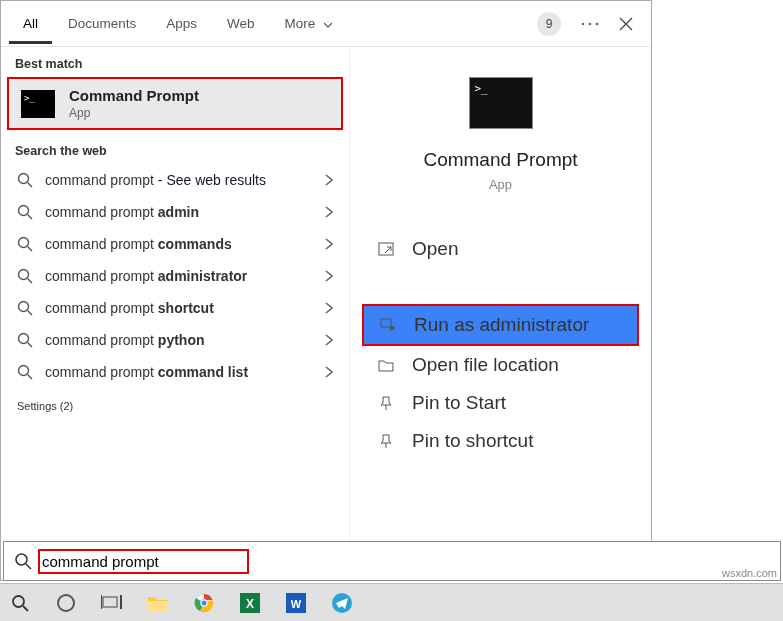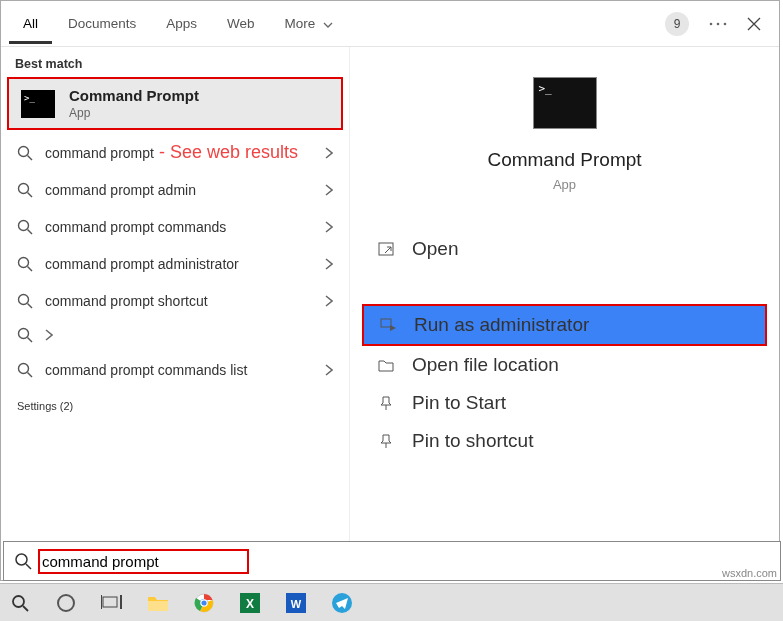--- a/index.html
+++ b/index.html
@@ -1,17 +1,17 @@
 <!DOCTYPE html>
 <html><head>
 <meta charset="utf-8">
 <style>
 * { margin: 0; padding: 0; box-sizing: border-box; font-family: "Segoe UI", Arial, sans-serif; }
 body { width: 783px; height: 621px; background: #fff; overflow: hidden; position: relative; font-size: 13px; }
-.window { border: 1px solid #aaa; width: 780px; height: 581px; background: #fff; display: flex; flex-direction: column; }
+.window { border: 1px solid #aaa; width: 652px; height: 581px; background: #fff; display: flex; flex-direction: column; }
 .topbar { display: flex; align-items: center; height: 46px; border-bottom: 1px solid #e4e4e4; padding: 0 8px; }
 .tabs { display: flex; gap: 2px; }
 .tab { padding: 12px 14px 10px; font-size: 13.5px; color: #555; cursor: pointer; border-bottom: 3px solid transparent; }
 .tab.active { color: #000; border-bottom: 3px solid #333; }
 .tab.more svg { margin-left: 4px; }
 .topbar-spacer { flex: 1; }
 .top-actions { display: flex; align-items: center; gap: 20px; padding-right: 10px; }
 .count-badge { width: 24px; height: 24px; border-radius: 50%; background: #e6e6e6; color: #444; display: flex; align-items: center; justify-content: center; font-size: 12px; }
 .more-icon, .close-icon { color: #555; cursor: pointer; }
 .content { flex: 1; display: flex; overflow: hidden; }
@@ -19,22 +19,22 @@
 .section-header { font-size: 12.5px; font-weight: 600; color: #333; padding: 10px 14px 6px; }
 .best-match { display: flex; align-items: center; padding: 8px 12px; gap: 14px; background: #e9e9e9; border: 2px solid #e00000; margin: 0 6px 4px 6px; }
 .cmd-icon { width: 34px; height: 28px; background: #000; position: relative; }
 .cmd-icon::before { content: ">_"; color: #fff; font-size: 9px; position: absolute; top: 3px; left: 3px; font-family: monospace; }
 .bm-text .title { font-size: 15px; font-weight: 600; color: #222; }
 .bm-text .sub { font-size: 12px; color: #666; margin-top: 2px; }
 .search-list { display: flex; flex-direction: column; }
 .search-item { display: flex; align-items: center; padding: 8px 16px 8px 16px; gap: 12px; cursor: pointer; }
 .mag { flex: 0 0 auto; }
 .search-label { flex: 1; font-size: 14px; color: #333; }
-.search-label b { font-weight: 400; }
-.search-label .hint { color: #ef4444; font-size: 18px; }
+.search-label b { font-weight: 700; }
+.search-label .hint { color: #0f172a; font-size: 14px; }
 .chev { color: #666; }
 .settings-link { padding: 12px 16px; font-size: 11px; color: #333; }
 .right { flex: 1; padding: 20px 12px; border-left: 1px solid #eee; }
 .preview { display: flex; flex-direction: column; align-items: center; padding: 10px 0 28px; }
 .preview .cmd-big { width: 64px; height: 52px; background: #111; border: 1px solid #888; margin-bottom: 20px; position: relative; }
 .preview .cmd-big::before { content: ">_"; color: #fff; font-size: 11px; position: absolute; top: 4px; left: 5px; font-family: monospace; }
 .preview .ptitle { font-size: 19px; color: #222; }
 .preview .psub { font-size: 13px; color: #888; margin-top: 6px; }
 .actions { margin-top: 10px; }
 .action-row { display: flex; align-items: center; gap: 16px; padding: 8px 16px; font-size: 19px; color: #333; cursor: pointer; }
@@ -89,20 +89,21 @@
     <div class="left">
       <div class="section-header">Best match</div>
       <div class="best-match">
         <div class="cmd-icon"></div>
         <div class="bm-text">
           <div class="title">Command Prompt</div>
           <div class="sub">App</div>
         </div>
       </div>
 
+      <div class="section-header">Search the web</div>
       <div class="search-list">
           <div class="search-item">
     <span class="mag">
       <svg width="16" height="16">
                 <circle cx="6.5" cy="6.5" r="5" stroke="#555" stroke-width="1.4" fill="none"></circle>
                 <line x1="10.5" y1="10.5" x2="15" y2="15" stroke="#555" stroke-width="1.4"></line>
               </svg>
     </span>
     <span class="search-label">command prompt<b></b><span class="hint"> - See web results</span></span>
     <span class="chev">
@@ -167,34 +168,35 @@
               </svg>
     </span>
           </div>
           <div class="search-item">
     <span class="mag">
       <svg width="16" height="16">
                 <circle cx="6.5" cy="6.5" r="5" stroke="#555" stroke-width="1.4" fill="none"></circle>
                 <line x1="10.5" y1="10.5" x2="15" y2="15" stroke="#555" stroke-width="1.4"></line>
               </svg>
     </span>
-    <span class="chev">
-      <svg width="8" height="12">
-                <path d="M1 1 L7 6 L1 11" stroke="#666" stroke-width="1.5" fill="none"></path>
-              </svg>
-    </span>
-          </div>
-          <div class="search-item">
-    <span class="mag">
-      <svg width="16" height="16">
-                <circle cx="6.5" cy="6.5" r="5" stroke="#555" stroke-width="1.4" fill="none"></circle>
-                <line x1="10.5" y1="10.5" x2="15" y2="15" stroke="#555" stroke-width="1.4"></line>
-              </svg>
-    </span>
-    <span class="search-label">command prompt <b>commands list</b><span class="hint"></span></span>
+    <span class="search-label">command prompt <b>python</b><span class="hint"></span></span>
+    <span class="chev">
+      <svg width="8" height="12">
+                <path d="M1 1 L7 6 L1 11" stroke="#666" stroke-width="1.5" fill="none"></path>
+              </svg>
+    </span>
+          </div>
+          <div class="search-item">
+    <span class="mag">
+      <svg width="16" height="16">
+                <circle cx="6.5" cy="6.5" r="5" stroke="#555" stroke-width="1.4" fill="none"></circle>
+                <line x1="10.5" y1="10.5" x2="15" y2="15" stroke="#555" stroke-width="1.4"></line>
+              </svg>
+    </span>
+    <span class="search-label">command prompt <b>command list</b><span class="hint"></span></span>
     <span class="chev">
       <svg width="8" height="12">
                 <path d="M1 1 L7 6 L1 11" stroke="#666" stroke-width="1.5" fill="none"></path>
               </svg>
     </span>
           </div>
         </div>
 
       <div class="settings-link">Settings (2)</div>
     </div>

